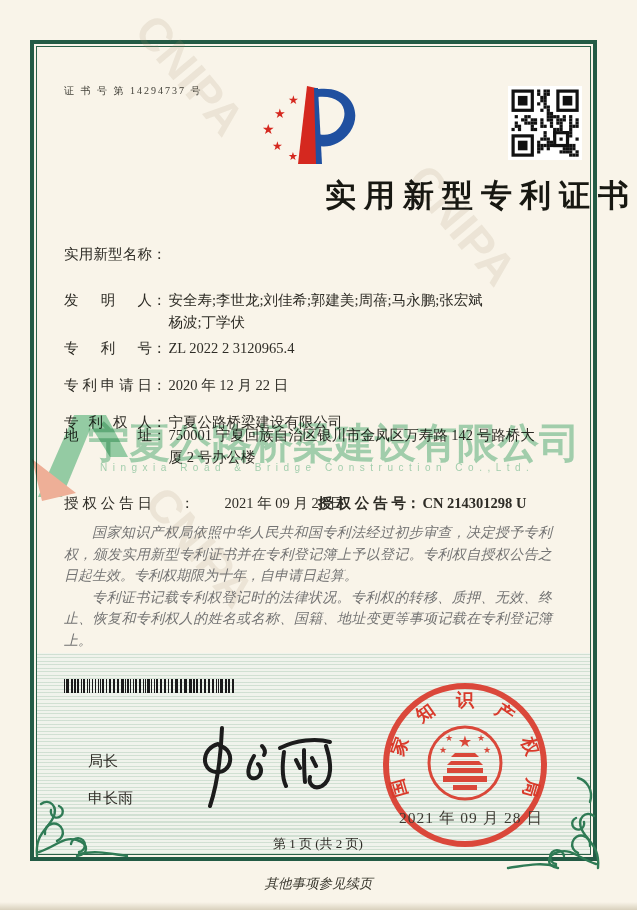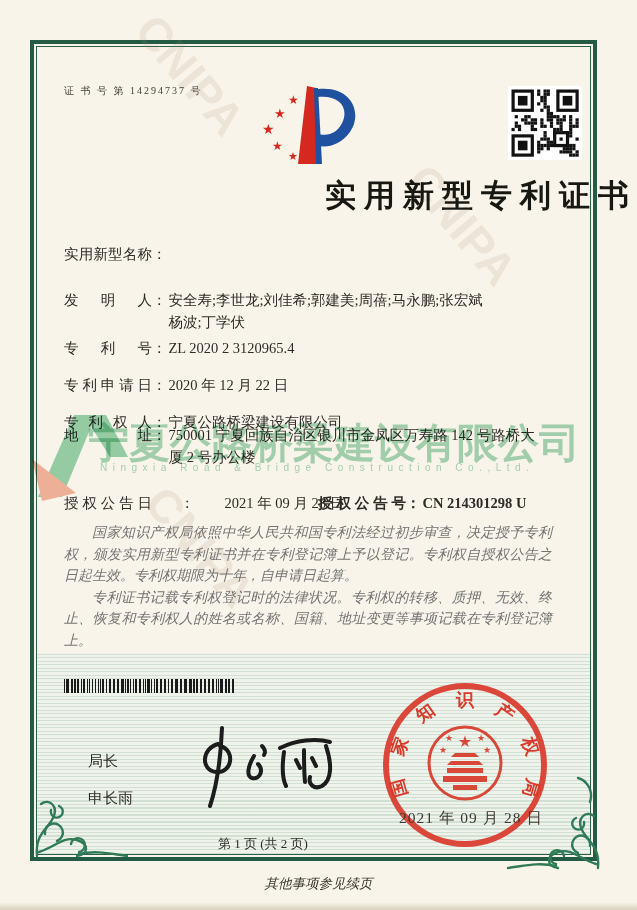--- a/index.html
+++ b/index.html
@@ -44,21 +44,21 @@
   .sig-title{position:absolute;left:88px;top:752px;font-size:15px;z-index:3;font-family:"Liberation Sans","DejaVu Sans",sans-serif;}
   .sig-name{position:absolute;left:88px;top:789px;font-size:15px;z-index:3;font-family:"Liberation Sans","DejaVu Sans",sans-serif;}
   .signature{position:absolute;left:188px;top:722px;z-index:3;}
   
   .seal{position:absolute;left:381px;top:681px;z-index:3;}
   .seal-date{position:absolute;left:378px;top:808px;width:186px;text-align:center;font-size:15.5px;
          letter-spacing:1px;color:#3c3a32;z-index:4;}
   .ring-ch{fill:#d93a2b;font-size:18px;font-weight:bold;text-anchor:middle;
          font-family:"Liberation Serif","DejaVu Serif",serif;}
   
-  .page-info{position:absolute;left:218px;top:835px;width:200px;text-align:left;font-size:13px;z-index:3;}
+  .page-info{position:absolute;left:218px;top:835px;width:200px;text-align:center;font-size:13px;z-index:3;}
   .cont-note{position:absolute;left:0;width:637px;top:875px;text-align:center;font-size:13.5px;
          font-style:italic;color:#3a382f;z-index:2;}
   
   .wm-cn{position:absolute;left:88px;top:416px;width:520px;font-size:41px;font-weight:bold;white-space:nowrap;
          color:rgba(110,190,145,.62);z-index:3;mix-blend-mode:multiply;pointer-events:none;
          font-family:"Liberation Sans","DejaVu Sans",sans-serif;}
   .wm-en{position:absolute;left:100px;top:462px;font-size:10px;letter-spacing:5.5px;white-space:nowrap;
          color:rgba(120,195,155,.66);z-index:3;mix-blend-mode:multiply;pointer-events:none;
          font-family:"Liberation Sans","DejaVu Sans",sans-serif;}
   .wm-logo{position:absolute;left:30px;top:403px;z-index:3;mix-blend-mode:multiply;opacity:.8;pointer-events:none;}
@@ -238,21 +238,21 @@
   </div>
   <div class="row row-inventors">
     <span class="flabel">发明人</span>
       <span class="colon">：</span>
     <span class="fval">安全寿;李世龙;刘佳希;郭建美;周蓓;马永鹏;张宏斌
 杨波;丁学伏</span>
   </div>
   <div class="row row-patentno">
     <span class="flabel">专利号</span>
       <span class="colon">：</span>
-    <span class="fval">ZL 2020 2 3120965.4</span>
+    <span class="fval">ZL 2022 2 3120965.4</span>
   </div>
   <div class="row row-filing">
     <span class="flabel">专利申请日</span>
       <span class="colon">：</span>
     <span class="fval">2020 年 12 月 22 日</span>
   </div>
   <div class="row row-patentee">
     <span class="flabel">专利权人</span>
       <span class="colon">：</span>
     <span class="fval">宁夏公路桥梁建设有限公司</span>

